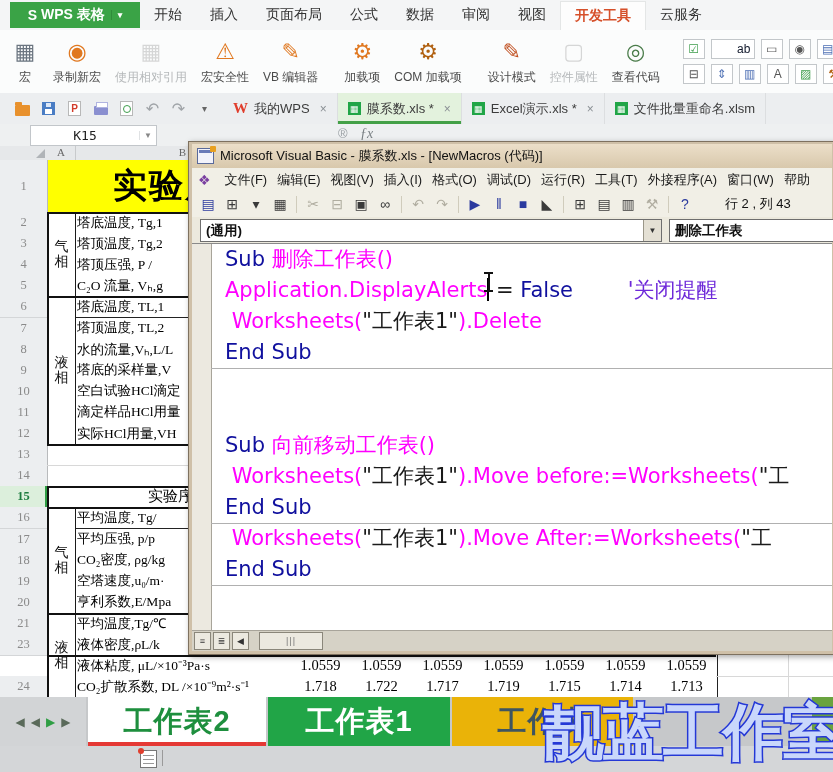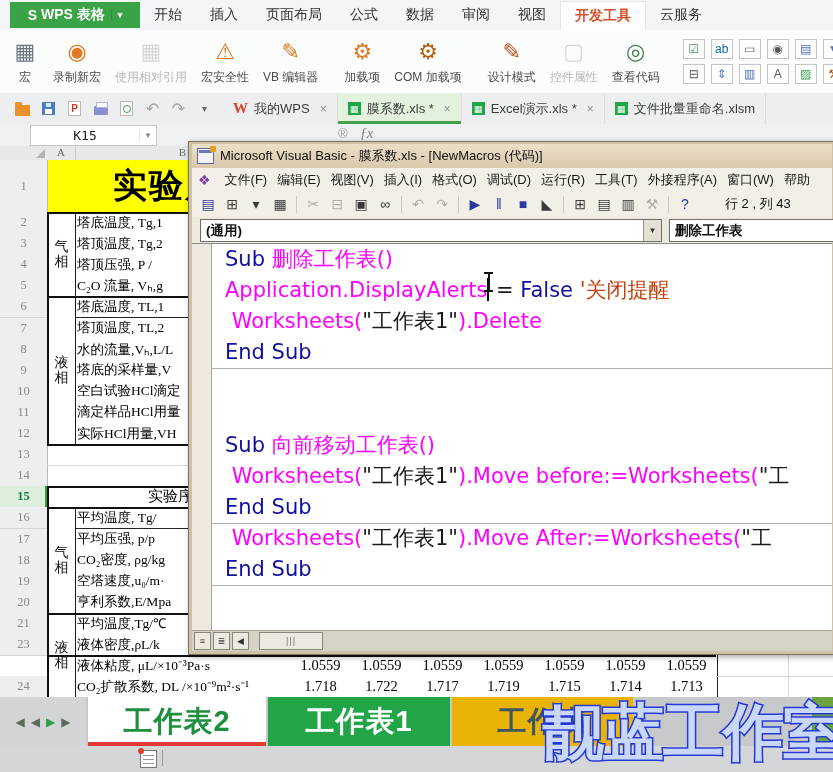--- a/index.html
+++ b/index.html
@@ -82,21 +82,21 @@
   .vb-combos{position:absolute;left:0;top:73px;right:0;height:26px;background:#ece9dd;}
   .combo{position:absolute;top:2px;height:21px;background:#fff;border:1px solid #6e6e6e;display:flex;align-items:center;}
   .combo .ctext{flex:1;font-size:13.5px;color:#111;padding-left:5px;font-weight:bold;white-space:nowrap;overflow:hidden;}
   .combo .cbtn{width:17px;height:100%;background:#e4e0d4;border-left:1px solid #9a9688;color:#333;font-size:8px;display:flex;align-items:center;justify-content:center;}
   .vb-code{position:absolute;left:0;top:99px;right:0;bottom:20px;background:#fff;border-top:1px solid #8a8a8a;}
   .vb-margin{position:absolute;left:0;top:0;width:19px;bottom:0;background:#ece9e0;border-right:1px solid #a8a49a;}
   .codelines{position:absolute;left:19px;top:0;right:0;bottom:0;overflow:hidden;}
   .cline{position:relative;height:31px;line-height:31px;font-size:21px;font-family:"DejaVu Sans","Liberation Sans",sans-serif;
     white-space:pre;padding-left:14px;}
   .cline.sep::after{content:"";position:absolute;left:-14px;right:-4px;bottom:-1px;height:1px;background:#b0b0b0;}
-  .tok-kw{color:#10109e;} .tok-id{color:#ff00ff;} .tok-st{color:#1a1a1a;} .tok-cm{color:#c2410c;} .tok-pl{color:#1a1a1a;}
+  .tok-kw{color:#10109e;} .tok-id{color:#ff00ff;} .tok-st{color:#1a1a1a;} .tok-cm{color:#6d28d9;margin-left:48px;} .tok-pl{color:#1a1a1a;}
   .caret-bar{display:inline-block;width:2px;height:23px;background:#000;vertical-align:-4px;}
   .vb-hscroll{position:absolute;left:0;bottom:0;right:0;height:20px;background:#d6d2c6;border-top:1px solid #a8a49a;display:flex;align-items:center;}
   .hsbtn{width:15px;height:16px;background:#ece9e0;border:1px solid #8a867a;margin-left:2px;font-size:9px;color:#333;
     display:flex;align-items:center;justify-content:center;}
   .hsthumb{width:62px;height:16px;background:#ece9e0;border:1px solid #8a867a;margin-left:10px;
     display:flex;align-items:center;justify-content:center;font-size:9px;color:#777;letter-spacing:1px;}
   
   .ibeam{left:483px;top:272px;width:11px;height:22px;z-index:60;}
   .ibeam::before{content:"";position:absolute;left:5px;top:2px;bottom:2px;width:2px;background:#111;}
   .ibeam::after{content:"";position:absolute;left:1px;right:1px;top:0;height:2px;background:#111;box-shadow:0 18px 0 #111;}
@@ -201,21 +201,21 @@
         </div>
         <div class="ritem">
           <div class="bigicon" style="color: rgb(74, 124, 74);">◎</div>
           <div class="rlabel">查看代码</div>
         </div>
       </div>
       <div class="rsep"></div>
       <div class="formctl">
         <div class="fcrow">
           <div class="fc" style="color: rgb(63, 158, 77);">☑</div>
-          <div class="fc" style="color: #0369a1;">ab</div>
+          <div class="fc" style="color: #0f172a; padding-left: 22px;">ab</div>
           <div class="fc" style="color: rgb(85, 85, 85);">▭</div>
           <div class="fc" style="color: rgb(85, 85, 85);">◉</div>
           <div class="fc" style="color: rgb(77, 111, 180);">▤</div>
           <div class="fc" style="color: rgb(77, 111, 180);">▼</div>
         </div>
         <div class="fcrow">
           <div class="fc" style="color: rgb(85, 85, 85);">⊟</div>
           <div class="fc" style="color: rgb(77, 111, 180);">⇕</div>
           <div class="fc" style="color: rgb(77, 111, 180);">▥</div>
           <div class="fc" style="color: rgb(85, 85, 85);">A</div>

